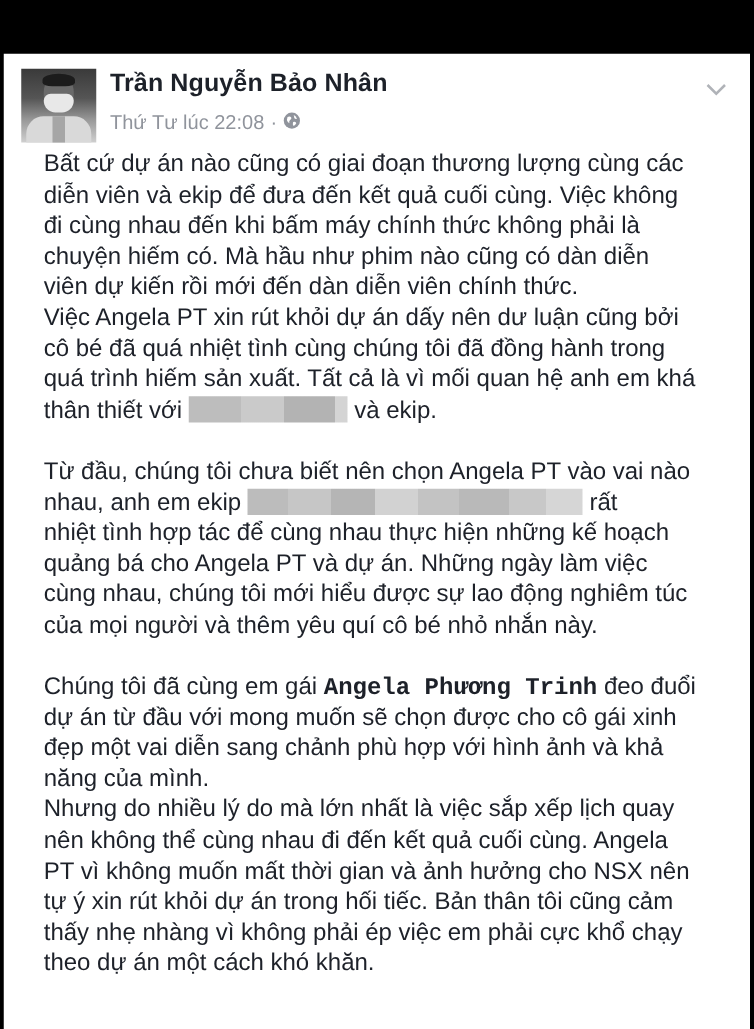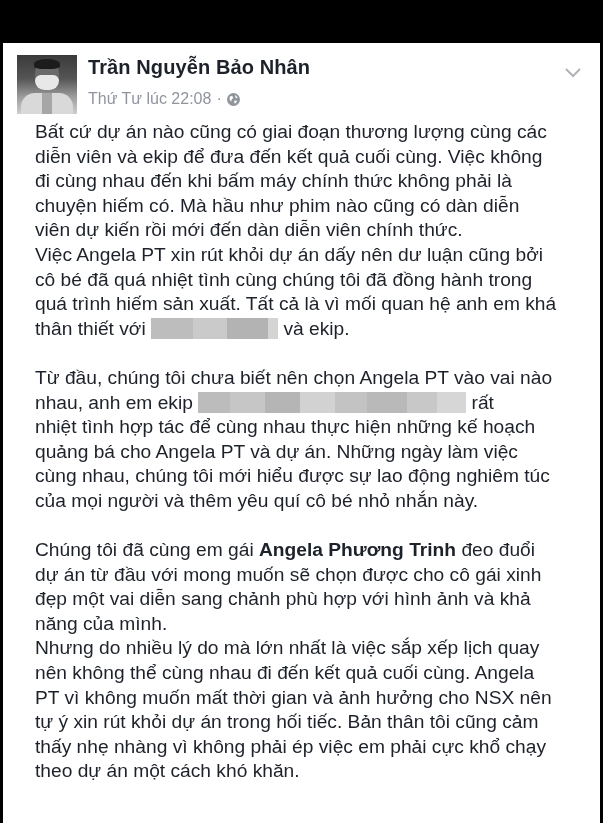--- a/index.html
+++ b/index.html
@@ -95,21 +95,21 @@
     }
     .meta {
       position: absolute;
       left: 85px;
       top: 47px;
       font-family: "Liberation Sans", sans-serif;
       font-size: 16px;
       color: #90949c;
       white-space: nowrap;
       display: flex;
-      align-items: center;
+      align-items: flex-start;
     }
     .meta .dot {
       margin: 0 5px;
     }
     .globe {
       display: inline-block;
       width: 13px;
       height: 13px;
       border-radius: 50%;
       background: #90949c;
@@ -160,20 +160,21 @@
         #c6c6c6 12%, #c6c6c6 25%,
         #b5b5b5 25%, #b5b5b5 38%,
         #d2d2d2 38%, #d2d2d2 51%,
         #c3c3c3 51%, #c3c3c3 63%,
         #b9b9b9 63%, #b9b9b9 78%,
         #c8c8c8 78%, #c8c8c8 89%,
         #d6d6d6 89%, #d6d6d6 100%);
     }
     .bold {
       font-weight: bold;
+      font-family: Liberation Mono, monospace;
     }
   </style>
 </head>
 <body>
 
 <div class="frame">
   <div class="header">
     <div class="avatar">
       <div class="body"></div>
       <div class="shirt"></div>

